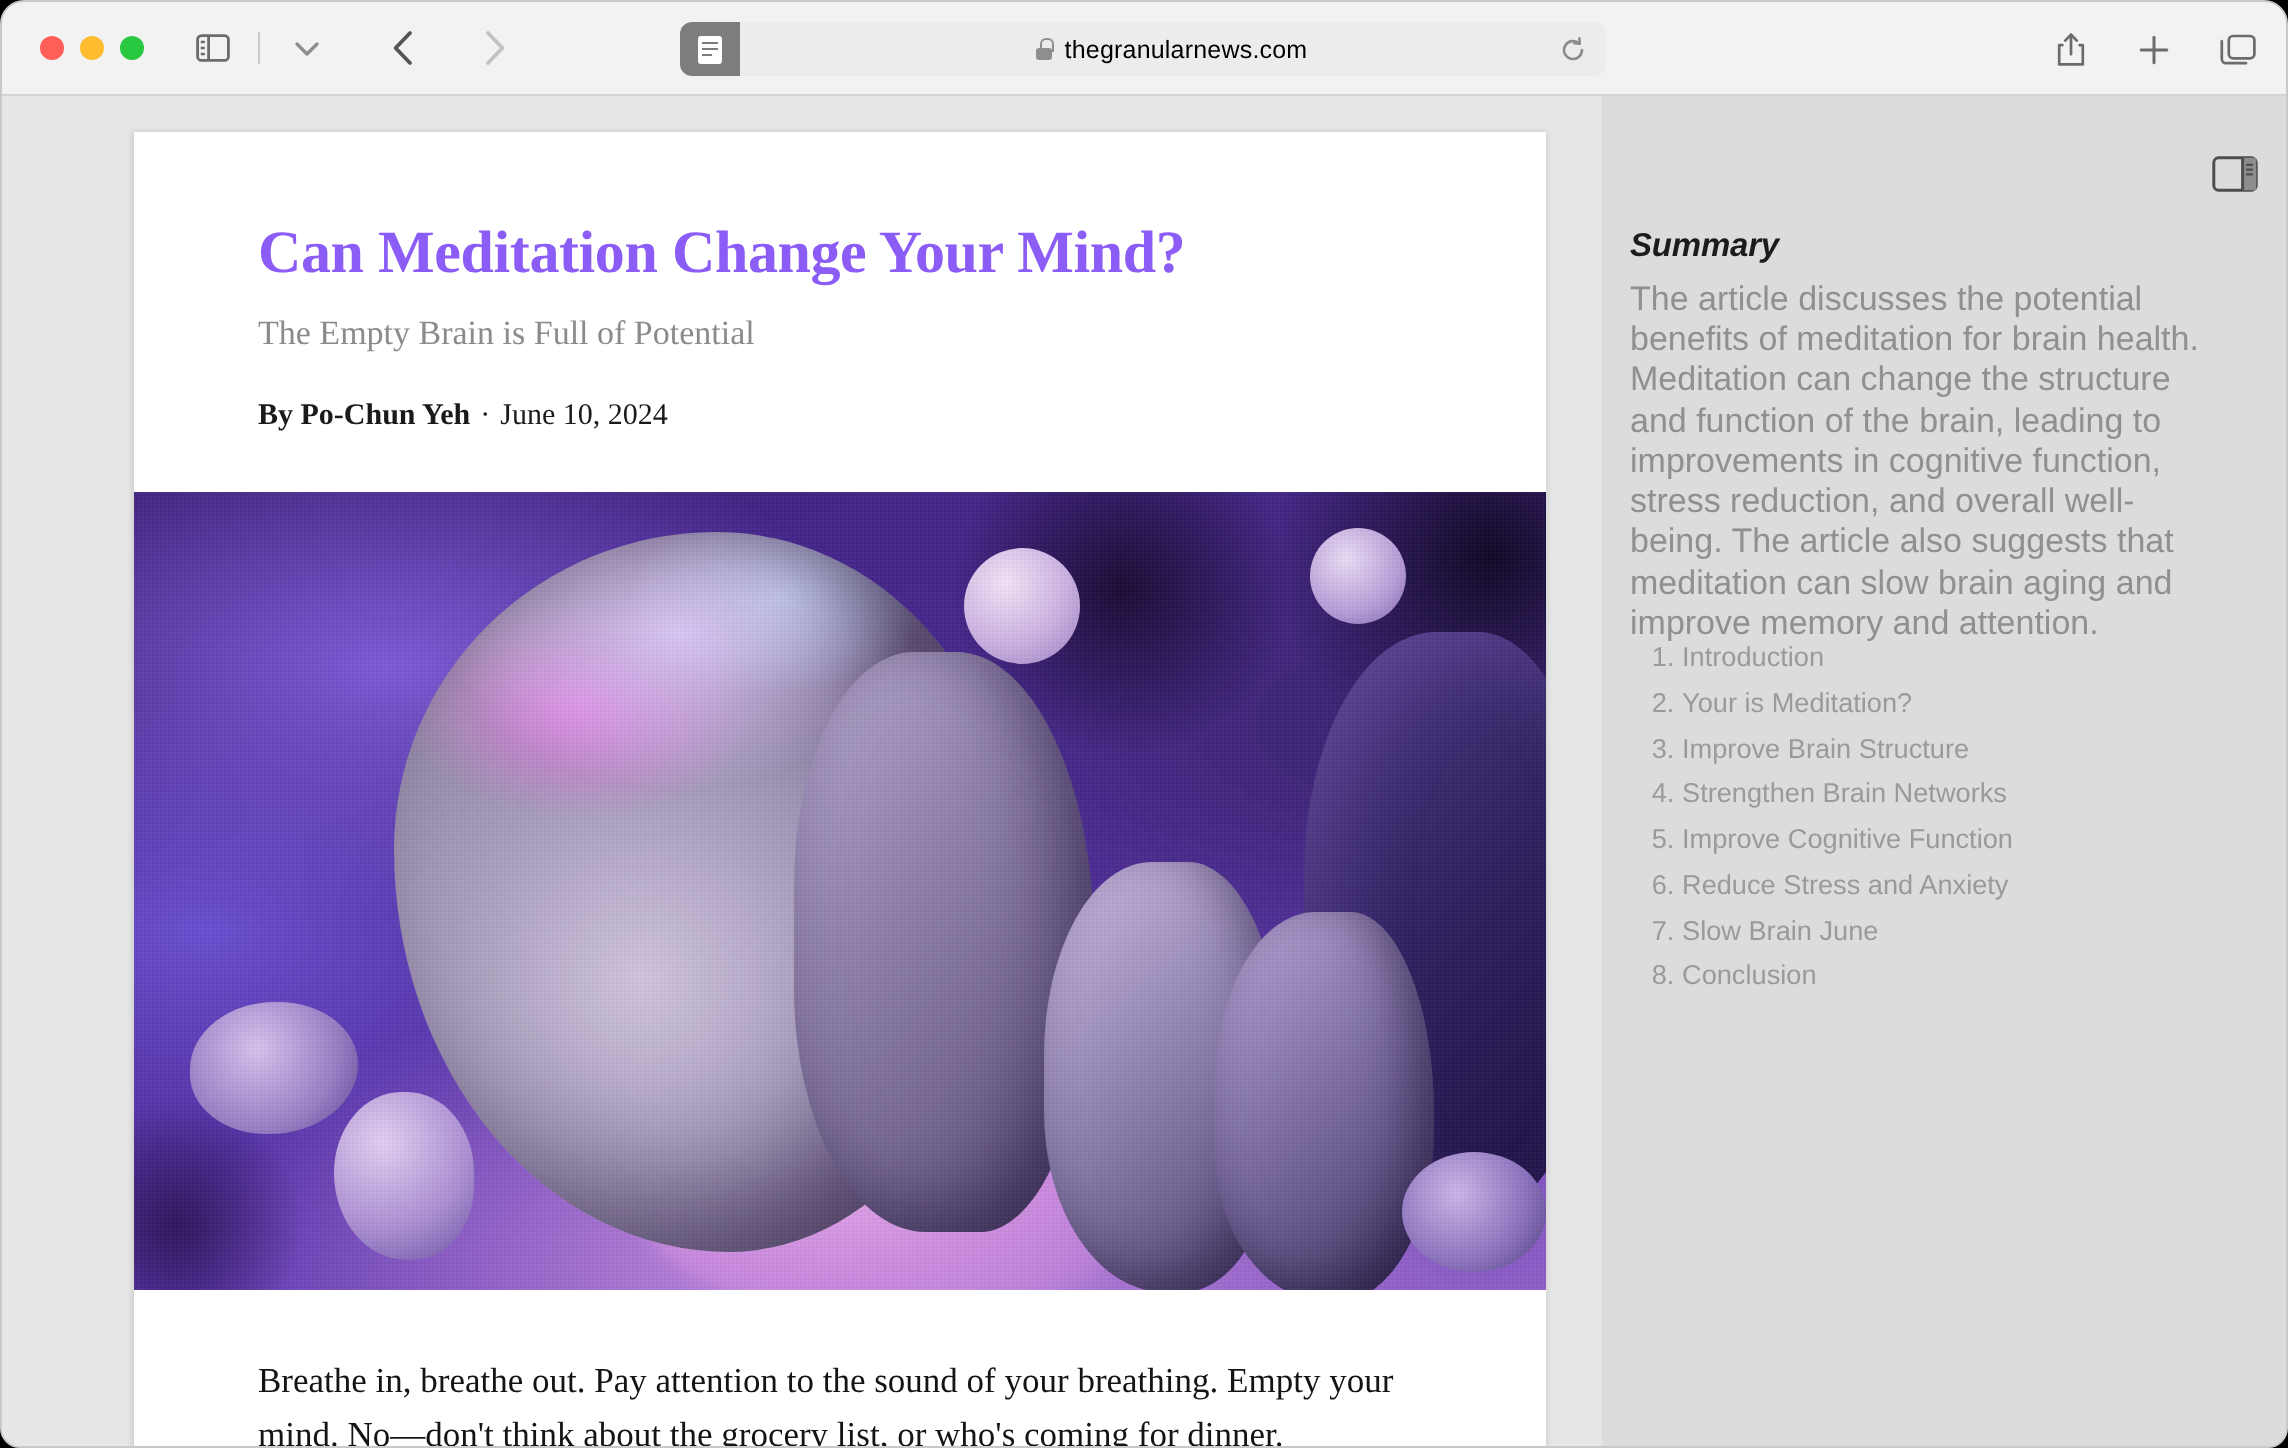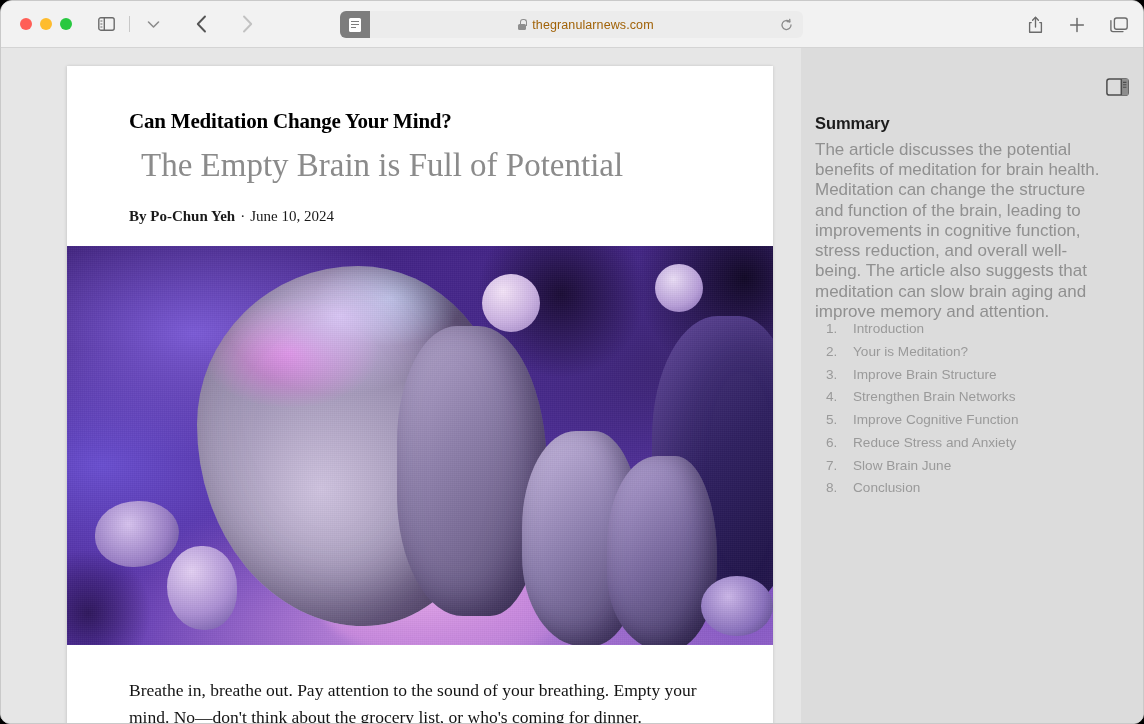--- a/index.html
+++ b/index.html
@@ -87,21 +87,21 @@
   .lock::before {
     content:""; position:absolute; left:0; bottom:0;
     width: 8px; height: 6.5px; background: #8e8e8e; border-radius: 1.5px;
   }
   .lock::after {
     content:""; position:absolute; left:1.7px; top:0;
     width: 4.6px; height: 5.5px;
     border: 1.4px solid #8e8e8e; border-bottom: none;
     border-radius: 3px 3px 0 0;
   }
-  .url-text { font-size: 12.5px; color: #a16207; letter-spacing: .1px; }
+  .url-text { font-size: 12.5px; color: #000000; letter-spacing: .1px; }
 
   .reload {
     position: absolute; right: 10px; top: 50%; transform: translateY(-50%);
     width: 13px; height: 13px;
   }
 
   .right-tools {
     position: absolute; right: 14px; top: 0; height: 47px;
     display: flex; align-items: center; gap: 18px;
   }
@@ -118,27 +118,27 @@
     position: absolute; left: 66px; top: 18px;
     width: 706px; height: 659px;
     background: #ffffff;
     box-shadow: -1px 0 3px rgba(0,0,0,.10), 1px 0 3px rgba(0,0,0,.06);
     overflow: hidden;
   }
   .art-head { padding: 44px 62px 0 62px; }
   h1.title {
     margin: 0;
     font-family: "Liberation Serif", serif;
-    font-size: 21px; font-weight: 700;
-    color: #000000; letter-spacing: -0.2px; line-height: 1.12;
+    font-size: 30px; font-weight: 700;
+    color: #8b5cf6; letter-spacing: -0.2px; line-height: 1.12;
   }
   .subtitle {
-    margin: 13px 0 0 12px;
+    margin: 13px 0 0 0;
     font-family: "Liberation Serif", serif;
-    font-size: 33px; font-weight: 400;
+    font-size: 17px; font-weight: 400;
     color: #8b8b8b; line-height: 1.15;
   }
   .byline {
     margin: 24px 0 0 0;
     font-family: "Liberation Serif", serif;
     font-size: 15px; font-weight: 700; color: #1a1a1a;
   }
   .byline .dot { font-weight: 400; margin: 0 5px; color: #1a1a1a; }
   .byline .date { font-weight: 400; }
 
@@ -252,36 +252,37 @@
   .side-toggle {
     position: absolute; right: 16px; top: 30px;
     width: 23px; height: 18px;
     cursor: default;
   }
   .side-content { padding: 66px 34px 0 14px; }
   .side-h {
     margin: 0 0 7px 0;
     font-size: 16.5px; font-weight: 700; color: #1c1c1c;
     letter-spacing: -.1px;
+    font-style: italic;
   }
   .summary-text {
     margin: 0;
     font-size: 17px; line-height: 1.19; color: #909090;
   }
   .toc-h { margin: 31px 0 6px 0; }
   ol.toc {
     margin: 0; padding: 0 0 0 26px;
     list-style: decimal;
   }
   ol.toc li {
     font-size: 13.6px; color: #9a9a9a;
     line-height: 1.0; padding: 0;
     margin: 0 0 9.2px 0;
   }
-  ol.toc li span { color: #9a9a9a; margin-left: 12px; }
+  ol.toc li span { color: #9a9a9a; }
 
   svg { display: block; }
 </style>
 </head>
 <body>
 
 <div class="window">
 
   <div class="toolbar">
 

